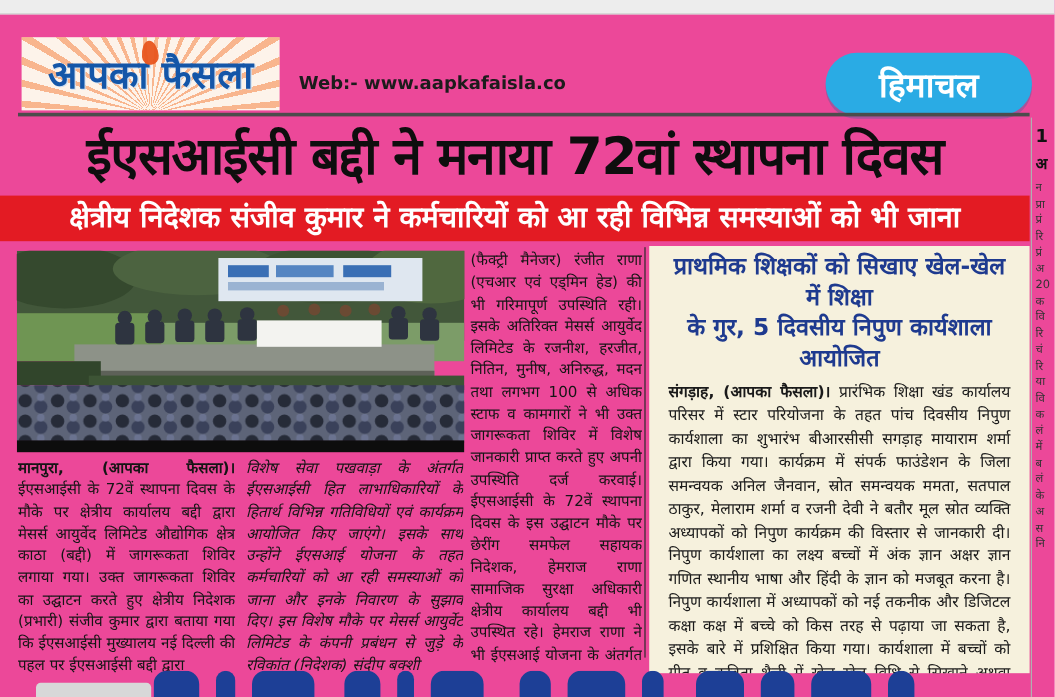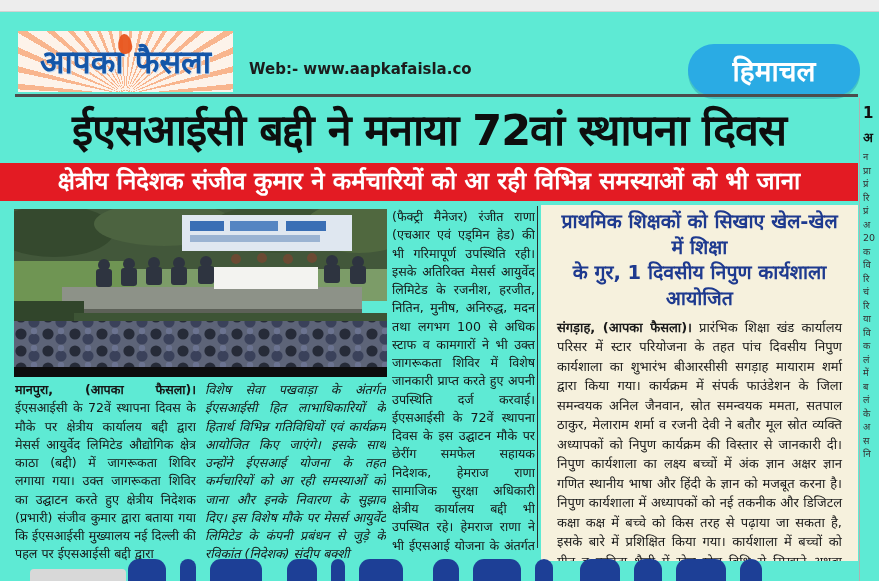--- a/index.html
+++ b/index.html
@@ -1,17 +1,17 @@
 <!DOCTYPE html>
 <html><head>
 <meta charset="utf-8">
 <style>
   html,body{margin:0;padding:0;background:#fff;}
   body{font-family:"DejaVu Sans","Liberation Sans",sans-serif;}
-  #page{position:relative;width:879px;height:581px;background:#5eead4;overflow:hidden;}
+  #page{position:relative;width:879px;height:581px;background:#ec4899;overflow:hidden;}
   .abs{position:absolute;}
 
   
   #top-strip{left:0;top:0;width:879px;height:11px;background:#ededed;border-bottom:1px solid #d2d2d2;}
 
   
   #logo{left:18px;top:31px;width:215px;height:61px;background:
         repeating-conic-gradient(from -60deg at 50% 105%, rgba(244,120,50,.50) 0deg 3deg, rgba(255,245,235,0) 3deg 9deg),
         #fdf3ea;
         display:flex;align-items:center;justify-content:center;}
@@ -140,21 +140,21 @@
     <span class="dateline">मानपुरा, (आपका फैसला)।</span><span> ईएसआईसी के 72वें स्थापना दिवस के मौके पर क्षेत्रीय कार्यालय बद्दी द्वारा मेसर्स आयुर्वेद लिमिटेड औद्योगिक क्षेत्र काठा (बद्दी) में जागरूकता शिविर लगाया गया। उक्त जागरूकता शिविर का उद्घाटन करते हुए क्षेत्रीय निदेशक (प्रभारी) संजीव कुमार द्वारा बताया गया कि ईएसआईसी मुख्यालय नई दिल्ली की पहल पर ईएसआईसी बद्दी द्वारा</span>
   </div>
   <div class="abs body-col" id="col2">विशेष सेवा पखवाड़ा के अंतर्गत ईएसआईसी हित लाभाधिकारियों के हितार्थ विभिन्न गतिविधियों एवं कार्यक्रम आयोजित किए जाएंगे। इसके साथ उन्होंने ईएसआई योजना के तहत कर्मचारियों को आ रही समस्याओं को जाना और इनके निवारण के सुझाव दिए। इस विशेष मौके पर मेसर्स आयुर्वेट लिमिटेड के कंपनी प्रबंधन से जुड़े के रविकांत (निदेशक) संदीप बक्शी</div>
   <div class="abs body-col" id="col3">(फैक्ट्री मैनेजर) रंजीत राणा (एचआर एवं एड्मिन हेड) की भी गरिमापूर्ण उपस्थिति रही। इसके अतिरिक्त मेसर्स आयुर्वेद लिमिटेड के रजनीश, हरजीत, नितिन, मुनीष, अनिरुद्ध, मदन तथा लगभग 100 से अधिक स्टाफ व कामगारों ने भी उक्त जागरूकता शिविर में विशेष जानकारी प्राप्त करते हुए अपनी उपस्थिति दर्ज करवाई। ईएसआईसी के 72वें स्थापना दिवस के इस उद्घाटन मौके पर छेरींग समफेल सहायक निदेशक, हेमराज राणा सामाजिक सुरक्षा अधिकारी क्षेत्रीय कार्यालय बद्दी भी उपस्थित रहे। हेमराज राणा ने भी ईएसआई योजना के अंतर्गत कर्मचारियों को मिलने वाले विभिन्न हितलाभों के बारे में कामगारों को महत्वपूर्ण जानकारी से अवगत कराया।</div>
 
   <div class="abs" id="divider-mid"></div>
 
   <div class="abs" id="right-article">
     <div id="right-headline">
       <div>प्राथमिक शिक्षकों को सिखाए खेल-खेल में शिक्षा</div>
-      <div>के गुर, 1 दिवसीय निपुण कार्यशाला आयोजित</div>
+      <div>के गुर, 5 दिवसीय निपुण कार्यशाला आयोजित</div>
     </div>
     <div id="right-body">
       <span class="dateline">संगड़ाह, (आपका फैसला)।</span><span> प्रारंभिक शिक्षा खंड कार्यालय परिसर में स्टार परियोजना के तहत पांच दिवसीय निपुण कार्यशाला का शुभारंभ बीआरसीसी सगड़ाह मायाराम शर्मा द्वारा किया गया। कार्यक्रम में संपर्क फाउंडेशन के जिला समन्वयक अनिल जैनवान, स्रोत समन्वयक ममता, सतपाल ठाकुर, मेलाराम शर्मा व रजनी देवी ने बतौर मूल स्रोत व्यक्ति अध्यापकों को निपुण कार्यक्रम की विस्तार से जानकारी दी। निपुण कार्यशाला का लक्ष्य बच्चों में अंक ज्ञान अक्षर ज्ञान गणित स्थानीय भाषा और हिंदी के ज्ञान को मजबूत करना है। निपुण कार्यशाला में अध्यापकों को नई तकनीक और डिजिटल कक्षा कक्ष में बच्चे को किस तरह से पढ़ाया जा सकता है, इसके बारे में प्रशिक्षित किया गया। कार्यशाला में बच्चों को गीत व कविता शैली में खेल खेल विधि से सिखाने अथवा पढ़ाने पर विशेष रूप से प्रशिक्षित किया जा रहा है। अध्यापकों को बच्चों को नई नई व रुचिकर गतिविधियों से पढ़ाने पर जानकारी दी गई। संपर्क स्मार्ट टीवी और संपर्क डिजिटल डिवाइस के माध्यम से बच्चे को स्मार्ट कक्षा कक्ष में वीडियो दिखाकर पढ़ाने के तरीकों के बारे में जानकारी दी। बीआरसीसी मायाराम शर्मा ने बताया कि, कोरोना काल के बाद से सरकारी स्कूलों में बच्चों की नामांकन संख्या में अभूतपूर्व वृद्धि हुई है। शिक्षा के क्षेत्र में जिला सिरमौर हिमाचल प्रदेश में तीन महीने से प्रथम स्थान पर है।</span>
     </div>
   </div>
 
   <div class="abs" id="divider-right"></div>
 
   <div class="abs" id="edge-col">
       <div>1</div>

